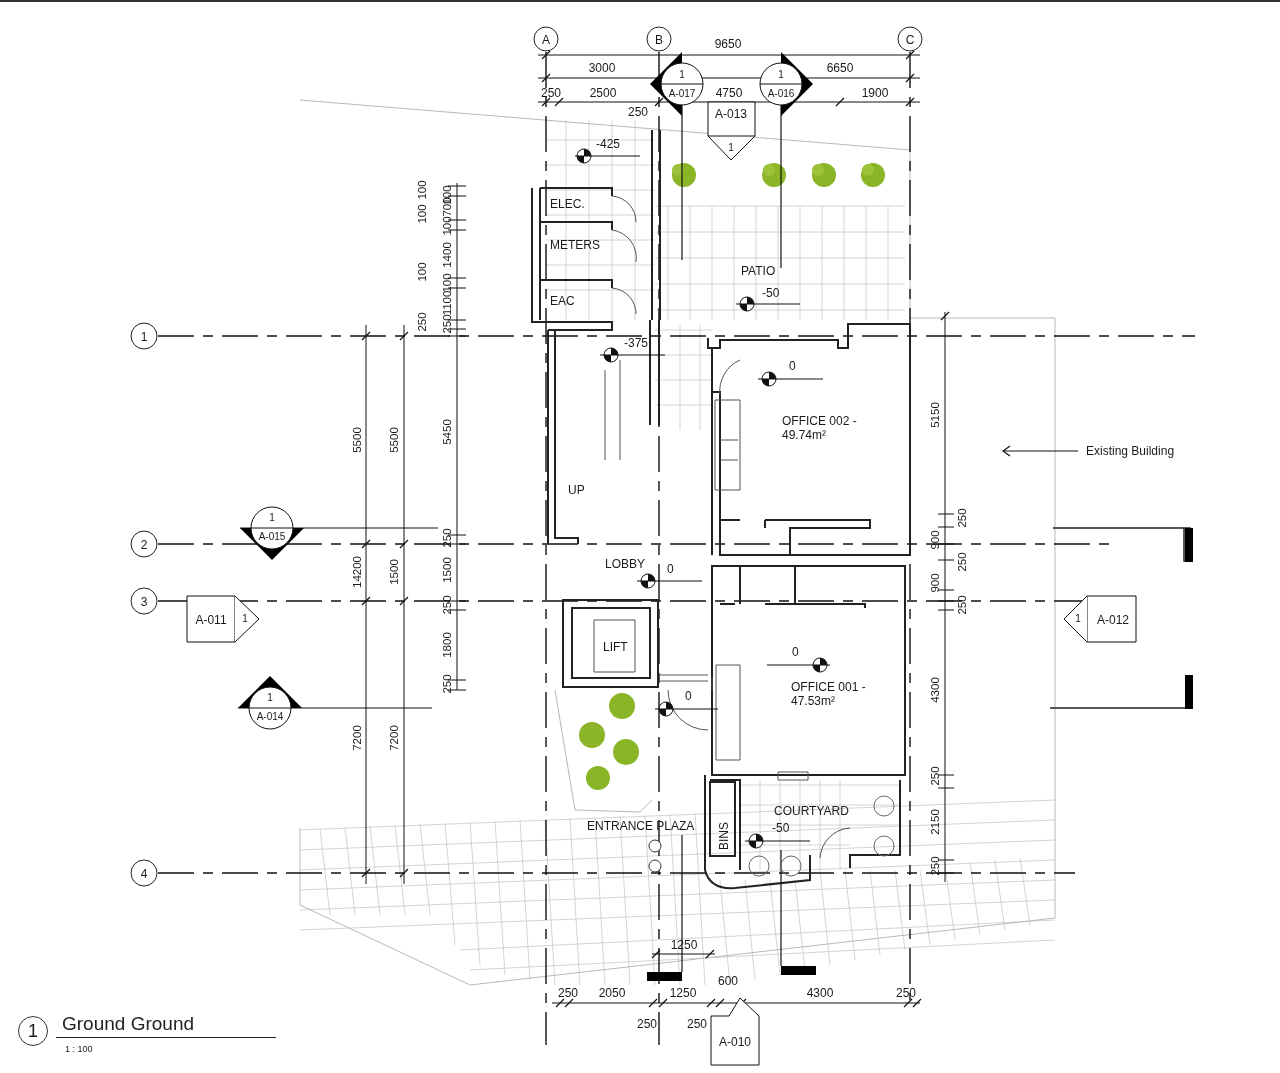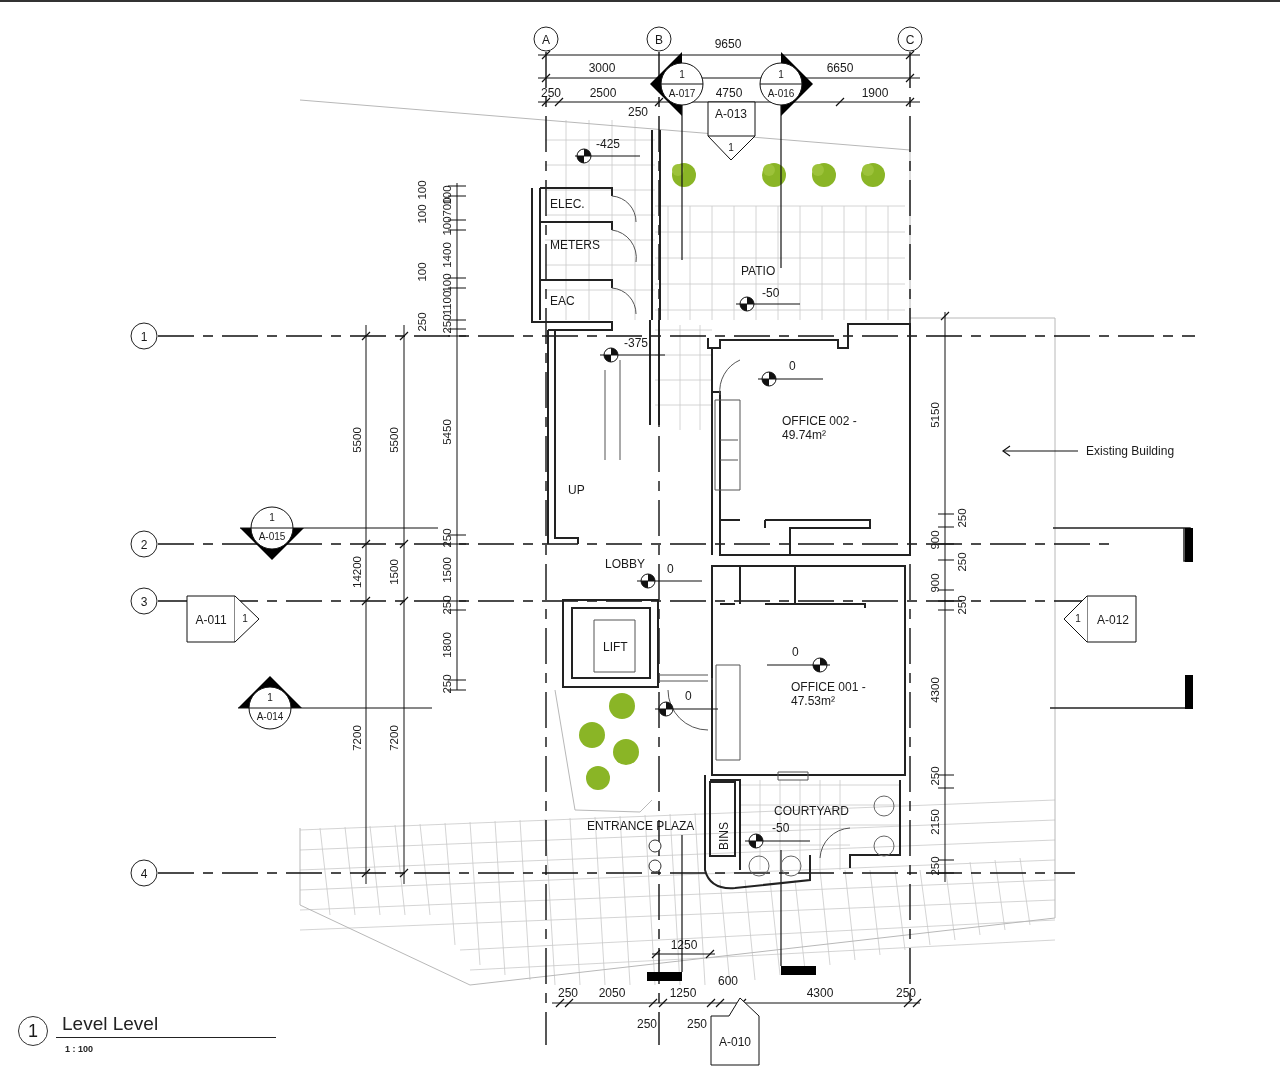--- a/index.html
+++ b/index.html
@@ -19,21 +19,21 @@
   .pave { stroke: #c9c9c9; stroke-width: 0.8; fill: none; }
   .boundary { stroke: #b8b8b8; stroke-width: 1; fill: none; }
   .leader { stroke: #111; stroke-width: 1.2; fill: none; }
   .tree { fill: #8ab526; }
   .tree2 { fill: #9cc23a; }
   #title-block { position: absolute; left: 18px; top: 1010px; width: 260px; height: 50px; }
   #title-num { position: absolute; left: 0; top: 6px; width: 28px; height: 28px; border: 1.2px solid #333;
                border-radius: 50%; text-align: center; line-height: 28px; font-size: 18px; }
   #title-text { position: absolute; left: 44px; top: 3px; font-size: 19px; color: #222; }
   #title-rule { position: absolute; left: 38px; top: 27px; width: 220px; height: 0; border-top: 1.4px solid #222; }
-  #title-scale { position: absolute; left: 47px; top: 34px; font-size: 9px; color: #222; font-weight: bold; }
+  #title-scale { position: absolute; left: 47px; top: 34px; font-size: 9px; color: #222; }
   #topline { position: absolute; left: 0; top: 0; width: 1280px; height: 2px; background: #333; }
 </style>
 </head>
 <body>
 
 <div id="topline"></div>
 
 <svg id="sheet" viewBox="0 0 1280 1073" xmlns="http://www.w3.org/2000/svg">
 
   <g>
@@ -378,16 +378,16 @@
   </g>
   <g>
     <line class="leader" x1="1003" y1="451" x2="1078" y2="451"></line>
     <path d="M1010 446 L1003 451 L1010 456" fill="none" stroke="#111" stroke-width="1.2"></path>
     <text x="1086" y="455" class="t12">Existing Building</text>
   </g>
 </svg>
 
 <div id="title-block">
   <div id="title-num">1</div>
-  <div id="title-text">Level Level</div>
+  <div id="title-text">Ground Ground</div>
   <div id="title-rule"></div>
   <div id="title-scale">1 : 100</div>
 </div>
 
 </body></html>

